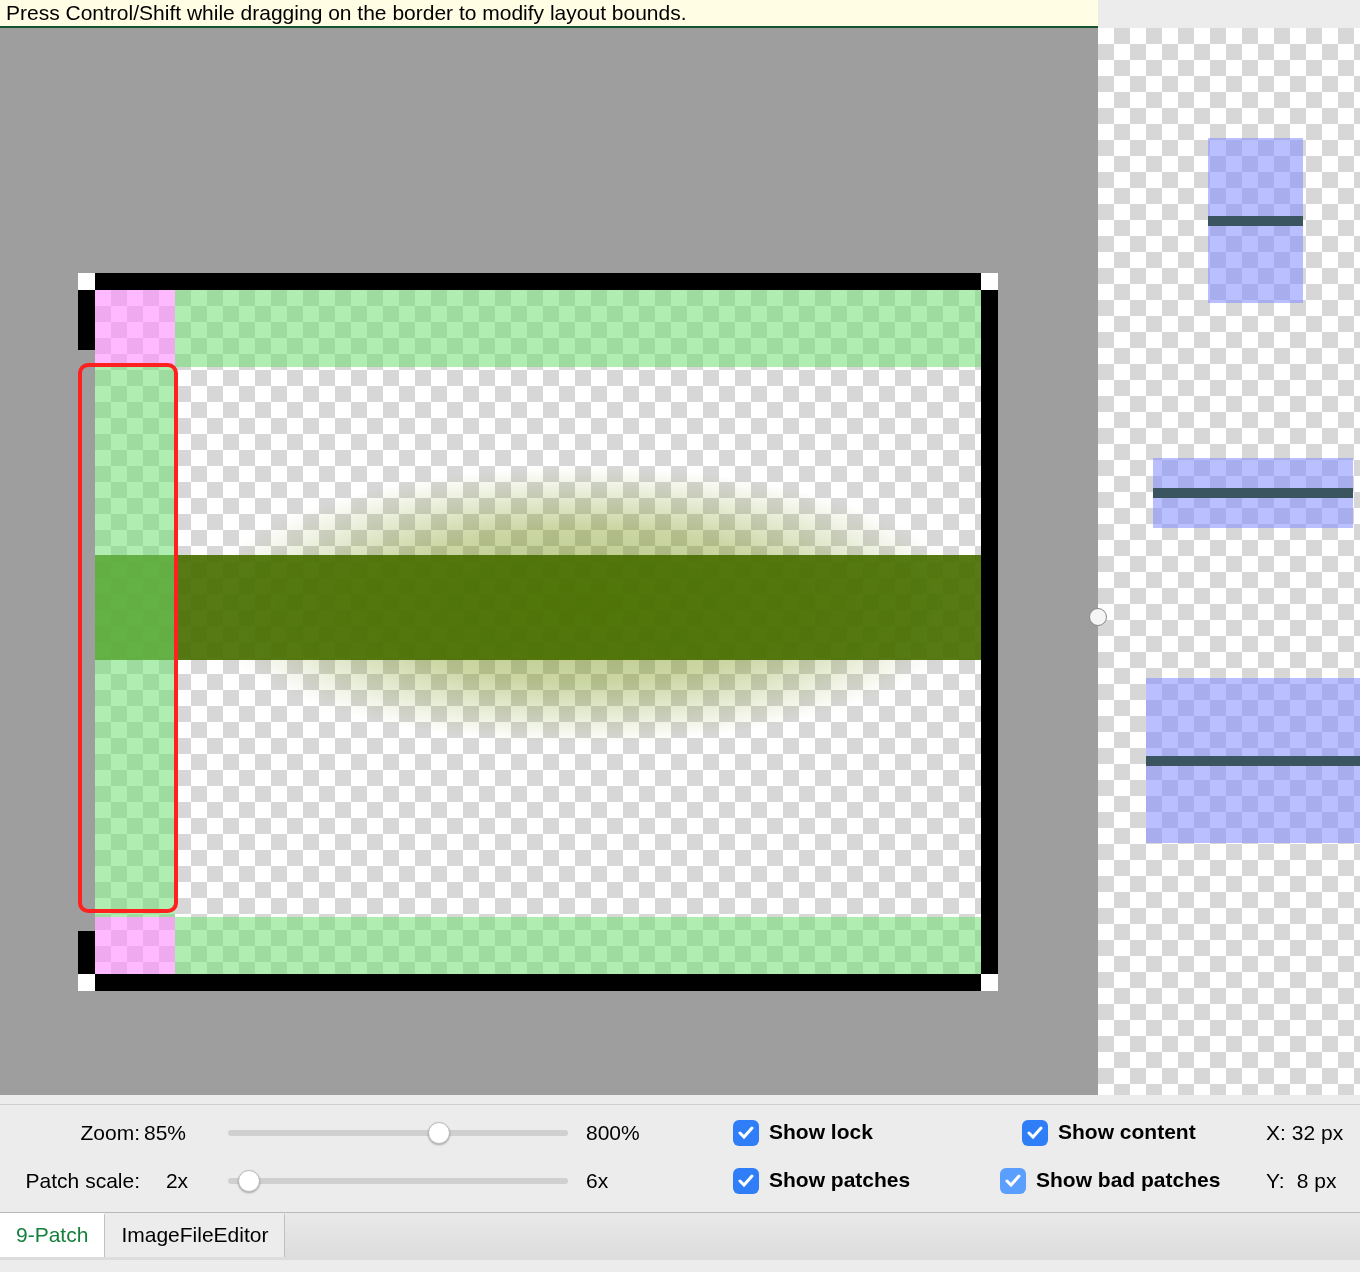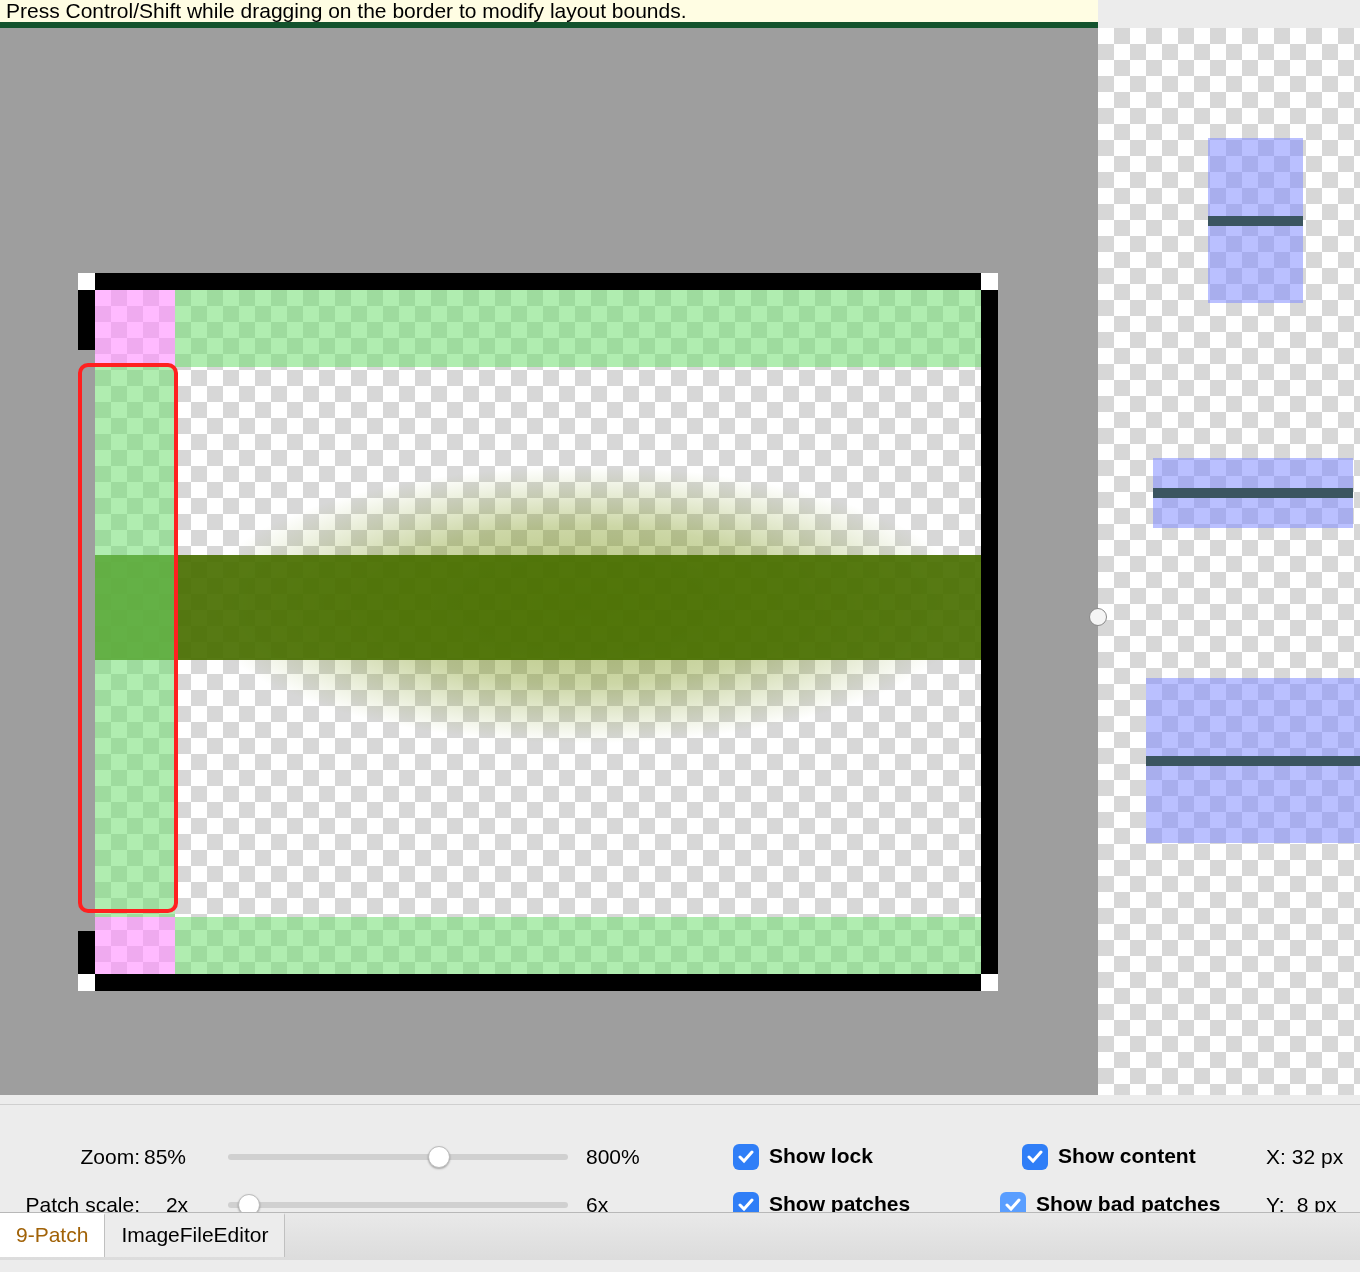--- a/index.html
+++ b/index.html
@@ -1,17 +1,17 @@
 <!DOCTYPE html>
 <html><head>
 <meta charset="utf-8">
 <style>
   html,body{margin:0;padding:0;width:1360px;height:1272px;font-family:"Helvetica Neue",Arial,sans-serif;font-size:21px;color:#000;background:#ececec;}
   *{box-sizing:border-box;}
-  .hint-bar{position:absolute;left:0;top:0;width:1098px;height:28px;background:#fffde3;border-bottom:6px solid #14532d;padding:2px 6px;font-size:21px;display:flex;align-items:center;white-space:nowrap;overflow:hidden;}
+  .hint-bar{position:absolute;left:0;top:0;width:1098px;height:28px;background:#fffde3;border-bottom:2px solid #14532d;padding:2px 6px;font-size:21px;display:flex;align-items:center;white-space:nowrap;overflow:hidden;}
   .main-canvas{position:absolute;left:0;top:28px;width:1098px;height:1067px;background:#9e9e9e;}
   .checker{background-image:
     linear-gradient(45deg,#d7d7d7 25%,transparent 25%),
     linear-gradient(-45deg,#d7d7d7 25%,transparent 25%),
     linear-gradient(45deg,transparent 75%,#d7d7d7 75%),
     linear-gradient(-45deg,transparent 75%,#d7d7d7 75%);
     background-size:32px 32px;
     background-position:0 0,0 16px,16px -16px,-16px 0;
     background-color:#ffffff;}
   .ninepatch{position:absolute;left:78px;top:245px;width:920px;height:718px;}
@@ -25,29 +25,29 @@
   .green-ov{position:absolute;background:rgba(112,222,112,.55);}
   .pink-ov{position:absolute;background:rgba(255,140,255,.6);}
   .stretchable-h{position:absolute;left:0;top:265px;width:100%;height:105px;background:rgba(73,111,0,.92);}
   .stretchable-h.glow{position:absolute;left:100px;top:175px;width:780px;height:280px;background:radial-gradient(ellipse at center,rgba(110,140,0,.55) 0%,rgba(110,140,0,.35) 40%,rgba(110,140,0,0) 70%);}
   .red-sel{position:absolute;border:4px solid #ff2020;border-radius:10px;}
   .side-panel{position:absolute;left:1098px;top:28px;width:262px;height:1067px;}
   .resize-handle{position:absolute;left:1089px;top:608px;width:18px;height:18px;border:1px solid #8a8a8a;border-radius:50%;background:#f5f5f5;}
   .preview{position:absolute;background:rgba(130,140,255,.55);}
   .preview .mid{position:absolute;left:0;right:0;height:10px;background:#3b5560;top:50%;transform:translateY(-50%);}
   .controls{position:absolute;left:0;top:1104px;width:1360px;height:108px;background:#ececec;border-top:1px solid #cfcfcf;}
-  .row{position:absolute;display:flex;align-items:center;height:40px;margin-top:24px;}
+  .row{position:absolute;display:flex;align-items:center;height:40px;}
   .lbl{text-align:right;}
   .slider{position:relative;height:6px;background:#d0d0d0;border-radius:3px;}
   .slider .thumb{position:absolute;top:-8px;width:22px;height:22px;border-radius:50%;background:#fff;border:1px solid #bcbcbc;box-shadow:0 1px 2px rgba(0,0,0,.3);}
   .cbx{width:26px;height:26px;border-radius:6px;background:#2f7ef7;display:inline-flex;align-items:center;justify-content:center;margin-right:10px;color:#fff;font-weight:bold;font-size:18px;}
   .check-lbl{display:flex;align-items:flex-start;font-weight:bold;}
   .tabbar{position:absolute;left:0;top:1212px;width:1360px;height:48px;border-top:1px solid #b8b8b8;background:linear-gradient(#e9e9e9,#dcdcdc);display:flex;align-items:flex-start;}
   .tab{height:44px;padding:8px 16px;font-size:21px;border-top:2px solid transparent;border-right:1px solid #c0c0c0;background:#ececec;color:#000000;}
-  .tab.active{background:#ffffff;border-top:2px solid #ffffff;color:#a16207;}
+  .tab.active{background:#ffffff;border-top:2px solid #ffffff;color:#15803d;}
   svg.check{width:16px;height:16px;}
 </style>
 </head>
 <body>
 
 <div class="hint-bar">
   <span>Press Control/Shift while dragging on the border to modify layout bounds.</span>
 </div>
 
 <div class="main-canvas">

